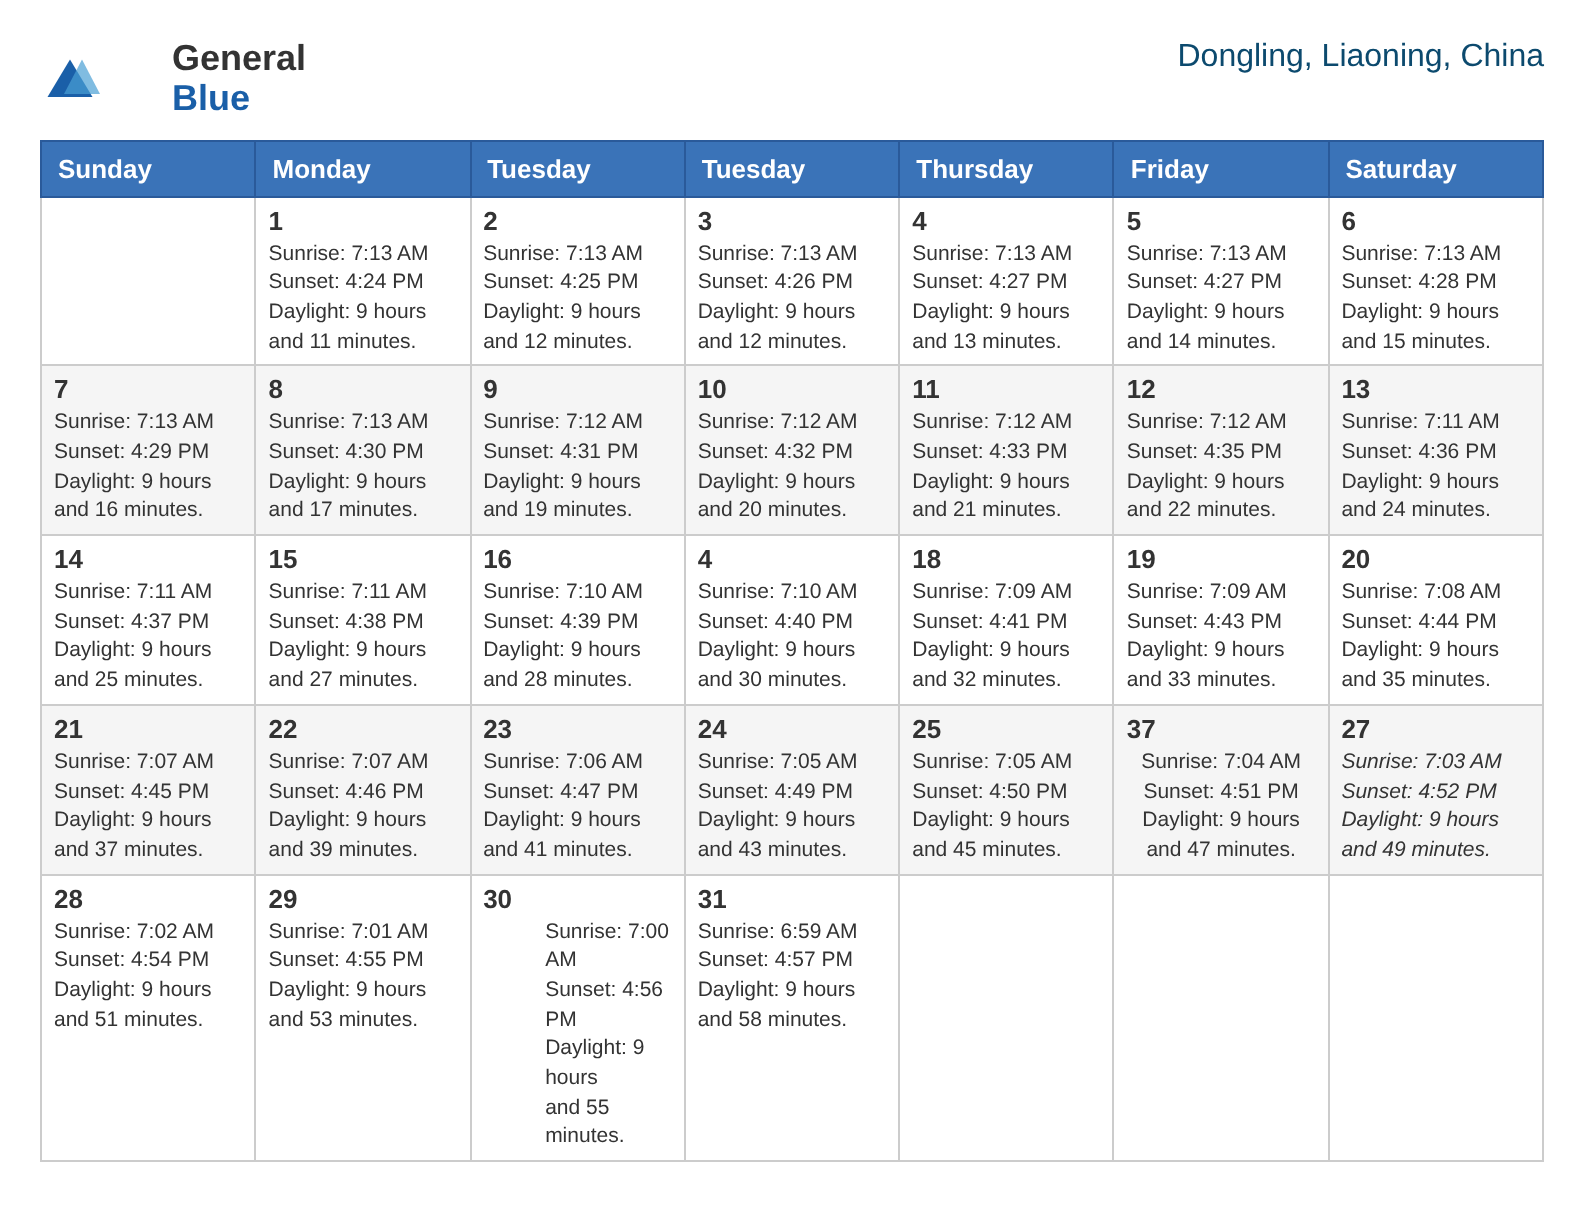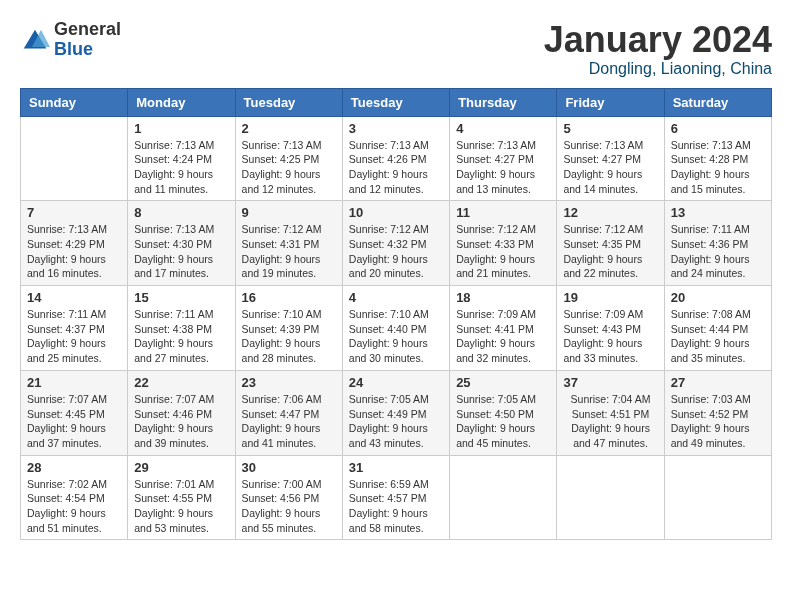--- a/index.html
+++ b/index.html
@@ -19,20 +19,21 @@
     .logo {
       display: flex;
       align-items: center;
     }
     .logo-text {
       display: flex;
       flex-direction: column;
       font-size: 18px;
       font-weight: bold;
       line-height: 1.1;
+      margin-left: 32px;
     }
     .logo-general { color: #333; }
     .logo-blue { color: #1a5fa8; }
     .logo-icon {
       width: 30px;
       height: 30px;
       margin-right: 4px;
       margin-top: 2px;
     }
     .title-block {
@@ -97,21 +98,20 @@
     <svg class="logo-icon" viewBox="0 0 40 40">
       <polygon points="20,5 35,30 5,30" fill="#1a5fa8"></polygon>
       <polygon points="28,5 40,28 16,28" fill="#4a9fd4" opacity="0.7"></polygon>
     </svg>
     <div class="logo-text">
       <span class="logo-general">General</span>
       <span class="logo-blue">Blue</span>
     </div>
   </div>
   <div class="title-block">
-    <div class="month-title">January 2024</div>
     <div class="location-title">Dongling, Liaoning, China</div>
   </div>
 </div>
 
 <table class="calendar">
   <thead>
     <tr>
     <th>Sunday</th>
         <th>Monday</th>
         <th>Tuesday</th>
@@ -307,21 +307,21 @@
         </td>
         <td>
           <span class="day-number">37</span>
           <div class="day-info" style="white-space: pre-line; text-align: center;">Sunrise: 7:04 AM
 Sunset: 4:51 PM
 Daylight: 9 hours
 and 47 minutes.</div>
         </td>
         <td>
           <span class="day-number">27</span>
-          <div class="day-info" style="white-space: pre-line;">Sunrise: 7:03 AM
+          <div class="day-info" style="white-space: pre-line; font-style: italic;">Sunrise: 7:03 AM
 Sunset: 4:52 PM
 Daylight: 9 hours
 and 49 minutes.</div>
         </td>
       </tr>
       <tr>
         <td>
           <span class="day-number">28</span>
           <div class="day-info" style="white-space: pre-line;">Sunrise: 7:02 AM
 Sunset: 4:54 PM
@@ -330,21 +330,21 @@
         </td>
         <td>
           <span class="day-number">29</span>
           <div class="day-info" style="white-space: pre-line;">Sunrise: 7:01 AM
 Sunset: 4:55 PM
 Daylight: 9 hours
 and 53 minutes.</div>
         </td>
         <td>
           <span class="day-number">30</span>
-          <div class="day-info" style="white-space: pre-line;">Sunrise: 7:00 AM
+          <div class="day-info" style="white-space: pre-line; margin-left: 31px;">Sunrise: 7:00 AM
 Sunset: 4:56 PM
 Daylight: 9 hours
 and 55 minutes.</div>
         </td>
         <td>
           <span class="day-number">31</span>
           <div class="day-info" style="white-space: pre-line;">Sunrise: 6:59 AM
 Sunset: 4:57 PM
 Daylight: 9 hours
 and 58 minutes.</div>

